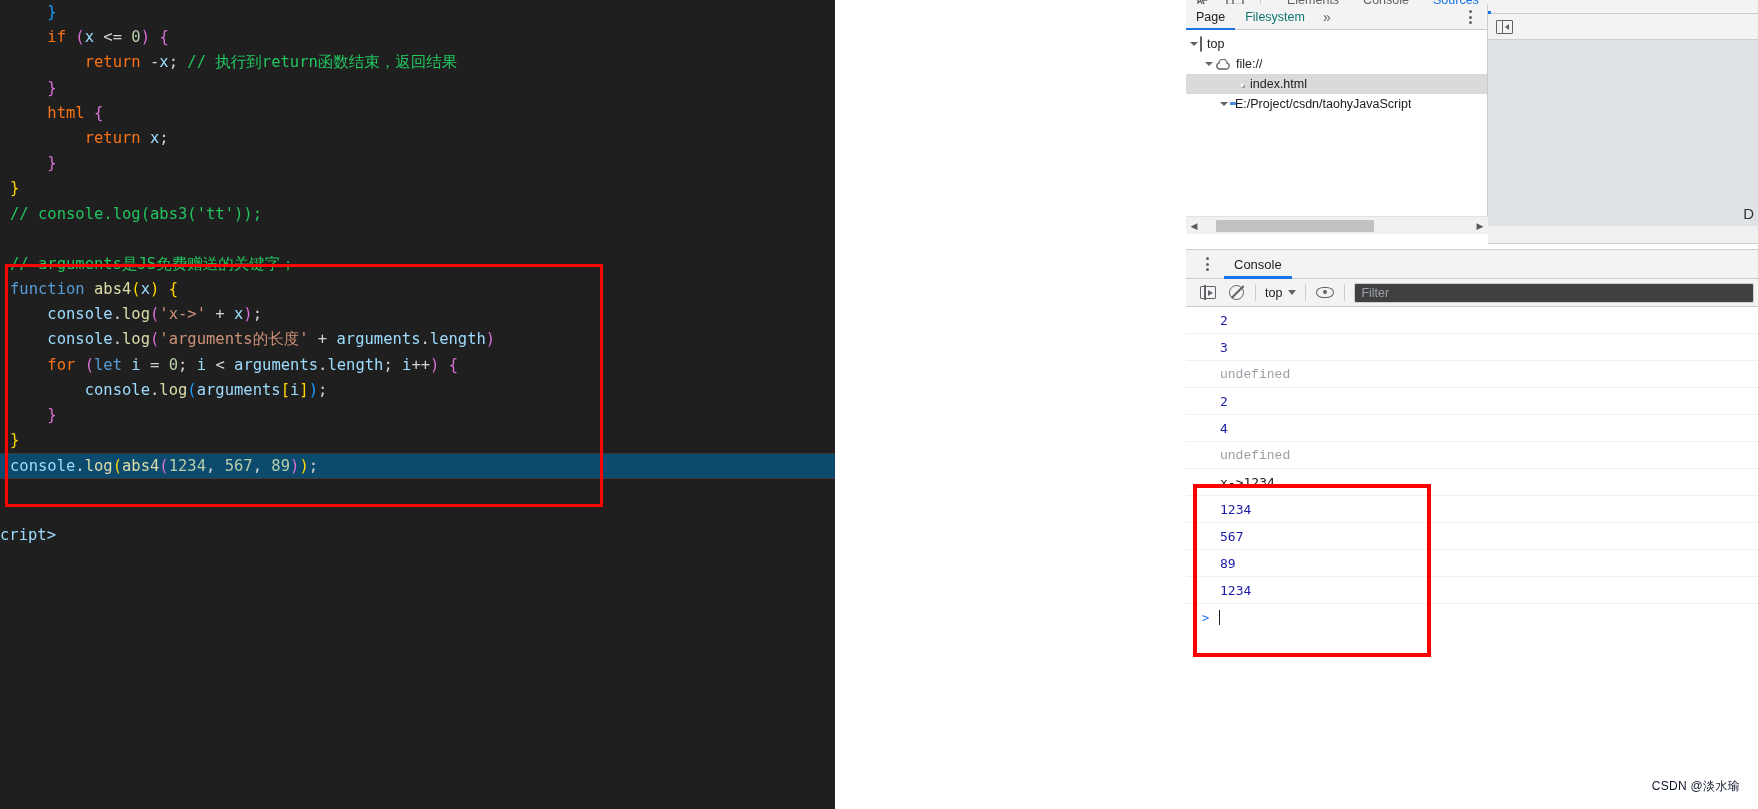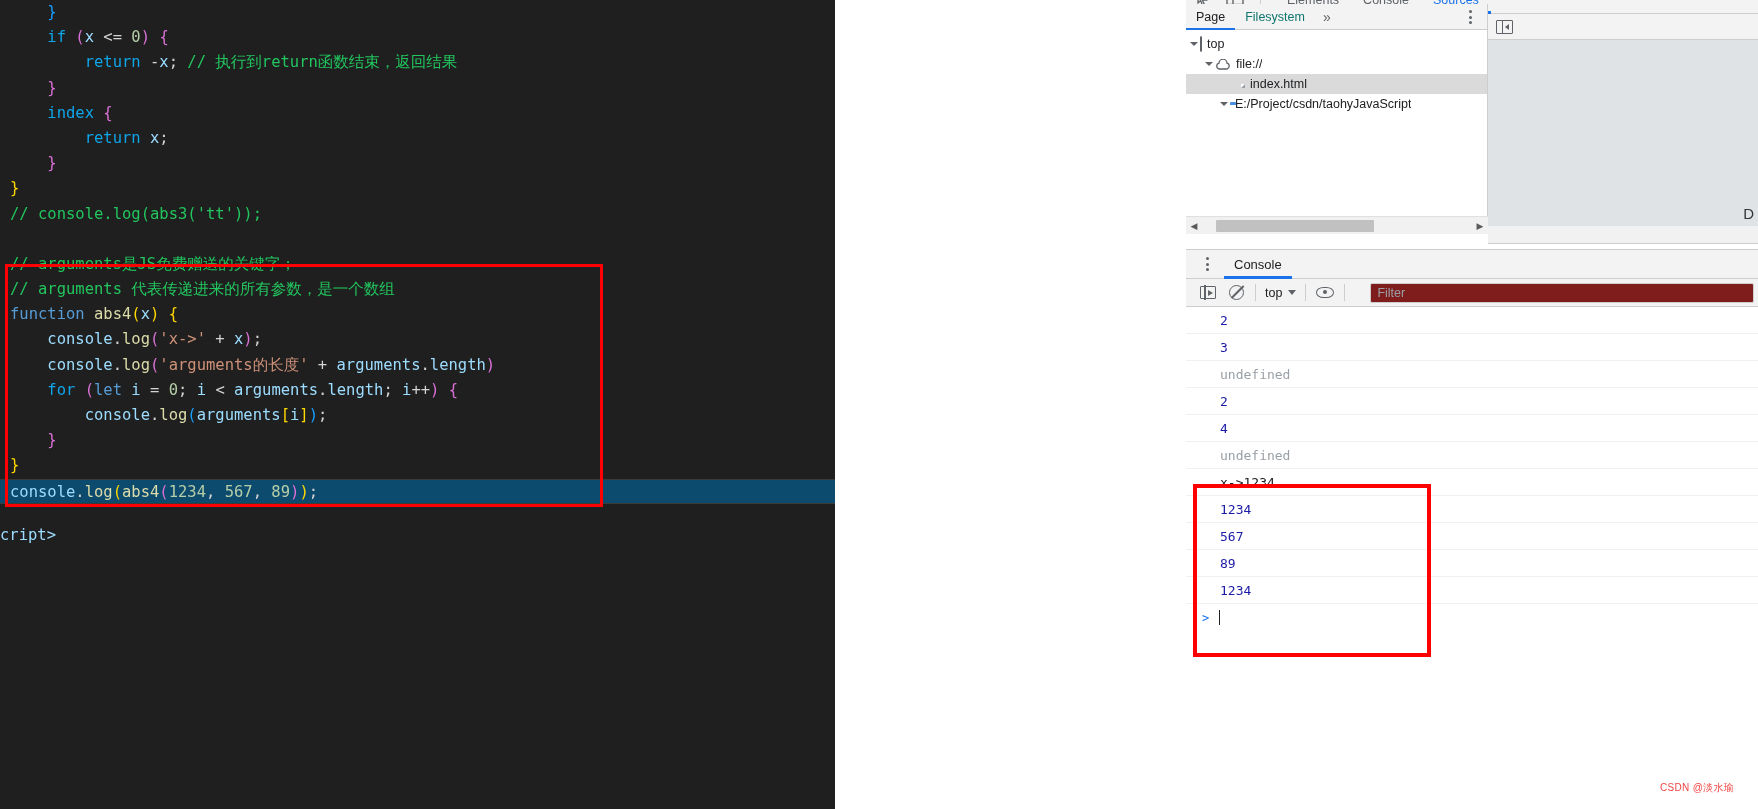--- a/index.html
+++ b/index.html
@@ -28,21 +28,21 @@
     white-space: pre;
     padding-left: 10px;
   }
   .code-line.active {
     background: #0c4a6e;
     border-top: 1px solid #3a3a3a;
     border-bottom: 1px solid #3a3a3a;
   }
   
   .kw   { color: #569cd6; }      
-  .kw2  { color: #0ea5e9; }      
+  .kw2  { color: #f97316; }      
   .fn   { color: #dcdcaa; }      
   .var  { color: #9cdcfe; }      
   .num  { color: #b5cea8; }      
   .str  { color: #ce9178; }      
   .cmt  { color: #22c55e; }      
   .op   { color: #d4d4d4; }
   .p1   { color: #ffd700; }      
   .p2   { color: #da70d6; }      
   .p3   { color: #179fff; }
 
@@ -297,39 +297,39 @@
   .icon-eye {
     width: 18px; height: 11px; border: 1.6px solid #5f6368;
     border-radius: 50% 50% 50% 50% / 60% 60% 60% 60%;
     position: relative;
   }
   .icon-eye:after {
     content: ""; position: absolute; left: 5.6px; top: 1.6px;
     width: 4.5px; height: 4.5px; border-radius: 50%; background: #5f6368;
   }
   .filter-box {
-    flex: 1; height: 20px; margin-left: 20px; margin-right: 4px;
-    background: #7f1d1d; border: 1px solid #cdcdcd; border-radius: 2px;
+    flex: 1; height: 20px; margin-left: 4px; margin-right: 4px;
+    background: #404040; border: 1px solid #cdcdcd; border-radius: 2px;
     display: flex; align-items: center; padding: 0 6px;
     font-size: 12.5px; color: #9aa0a6;
   }
 
   
   .console-body { position: relative; }
   .log-row {
     height: 27px; display: flex; align-items: center;
     border-bottom: 1px solid #f0f0f0;
     padding-left: 34px;
     font-family: "DejaVu Sans Mono", "Liberation Mono", monospace;
     font-size: 13px;
     color: #202124;
     white-space: pre;
   }
   .log-row.num { color: #1a1aa6; }
-  .log-row.undef { color: #9aa0a6; }
+  .log-row.undef { color: #9aa0a6; font-family: Liberation Mono, monospace; }
   .log-row.txt { color: #202124; }
   .prompt-row {
     height: 27px; display: flex; align-items: center;
     padding-left: 16px;
     font-family: "DejaVu Sans Mono", "Liberation Mono", monospace;
     font-size: 13px; color: #1a73e8;
   }
   .prompt-caret { color: #1a73e8; margin-right: 10px; font-size: 12px; }
   .prompt-cursor {
     display: inline-block; width: 1px; height: 15px; background: #202124;
@@ -339,47 +339,46 @@
   .redbox-console {
     position: absolute;
     left: 1193px; top: 484px;
     width: 238px; height: 173px;
     border: 4px solid #ff0000;
     pointer-events: none;
   }
 
   
   .watermark {
-    position: absolute; right: 24px; bottom: 14px;
-    font-size: 10px; color: #ef4444;
+    position: absolute; right: 18px; bottom: 14px;
+    font-size: 12px; color: #0f172a;
     font-family: "Liberation Sans", sans-serif;
     letter-spacing: 0.3px;
   }
 </style>
 </head>
 <body>
 
 <div id="root">
 
   <div class="page-bg"></div>
 
   <div class="editor">
     <div id="code-lines">
         <div class="code-line"><span class="op">    </span><span class="p3">}</span></div>
         <div class="code-line"><span class="op">    </span><span class="kw2">if</span><span class="op"> </span><span class="p2">(</span><span class="var">x</span><span class="op"> &lt;= </span><span class="num">0</span><span class="p2">)</span><span class="op"> </span><span class="p2">{</span></div>
         <div class="code-line"><span class="op">        </span><span class="kw2">return</span><span class="op"> </span><span class="op">-</span><span class="var">x</span><span class="op">; </span><span class="cmt">// 执行到return函数结束，返回结果</span></div>
         <div class="code-line"><span class="op">    </span><span class="p2">}</span></div>
-        <div class="code-line"><span class="op">    </span><span class="kw2">index</span><span class="op"> </span><span class="p2">{</span></div>
+        <div class="code-line"><span class="op">    </span><span class="kw2">html</span><span class="op"> </span><span class="p2">{</span></div>
         <div class="code-line"><span class="op">        </span><span class="kw2">return</span><span class="op"> </span><span class="var">x</span><span class="op">;</span></div>
         <div class="code-line"><span class="op">    </span><span class="p2">}</span></div>
         <div class="code-line"><span class="p1">}</span></div>
         <div class="code-line"><span class="cmt">// console.log(abs3('tt'));</span></div>
         <div class="code-line"><span class="op"> </span></div>
         <div class="code-line"><span class="cmt">// arguments是JS免费赠送的关键字；</span></div>
-        <div class="code-line"><span class="cmt">// arguments 代表传递进来的所有参数，是一个数组</span></div>
         <div class="code-line"><span class="kw">function</span><span class="op"> </span><span class="fn">abs4</span><span class="p1">(</span><span class="var">x</span><span class="p1">)</span><span class="op"> </span><span class="p1">{</span></div>
         <div class="code-line"><span class="op">    </span><span class="var">console</span><span class="op">.</span><span class="fn">log</span><span class="p2">(</span><span class="str">'x-&gt;'</span><span class="op"> + </span><span class="var">x</span><span class="p2">)</span><span class="op">;</span></div>
         <div class="code-line"><span class="op">    </span><span class="var">console</span><span class="op">.</span><span class="fn">log</span><span class="p2">(</span><span class="str">'arguments的长度'</span><span class="op"> + </span><span class="var">arguments</span><span class="op">.</span><span class="var">length</span><span class="p2">)</span></div>
         <div class="code-line"><span class="op">    </span><span class="kw2">for</span><span class="op"> </span><span class="p2">(</span><span class="kw">let</span><span class="op"> </span><span class="var">i</span><span class="op"> = </span><span class="num">0</span><span class="op">; </span><span class="var">i</span><span class="op"> &lt; </span><span class="var">arguments</span><span class="op">.</span><span class="var">length</span><span class="op">; </span><span class="var">i</span><span class="op">++</span><span class="p2">)</span><span class="op"> </span><span class="p2">{</span></div>
         <div class="code-line"><span class="op">        </span><span class="var">console</span><span class="op">.</span><span class="fn">log</span><span class="p3">(</span><span class="var">arguments</span><span class="p1">[</span><span class="var">i</span><span class="p1">]</span><span class="p3">)</span><span class="op">;</span></div>
         <div class="code-line"><span class="op">    </span><span class="p2">}</span></div>
         <div class="code-line"><span class="p1">}</span></div>
         <div class="code-line active"><span class="var">console</span><span class="op">.</span><span class="fn">log</span><span class="p1">(</span><span class="fn">abs4</span><span class="p2">(</span><span class="num">1234</span><span class="op">, </span><span class="num">567</span><span class="op">, </span><span class="num">89</span><span class="p2">)</span><span class="p1">)</span><span class="op">;</span></div>
       </div>
   </div>

